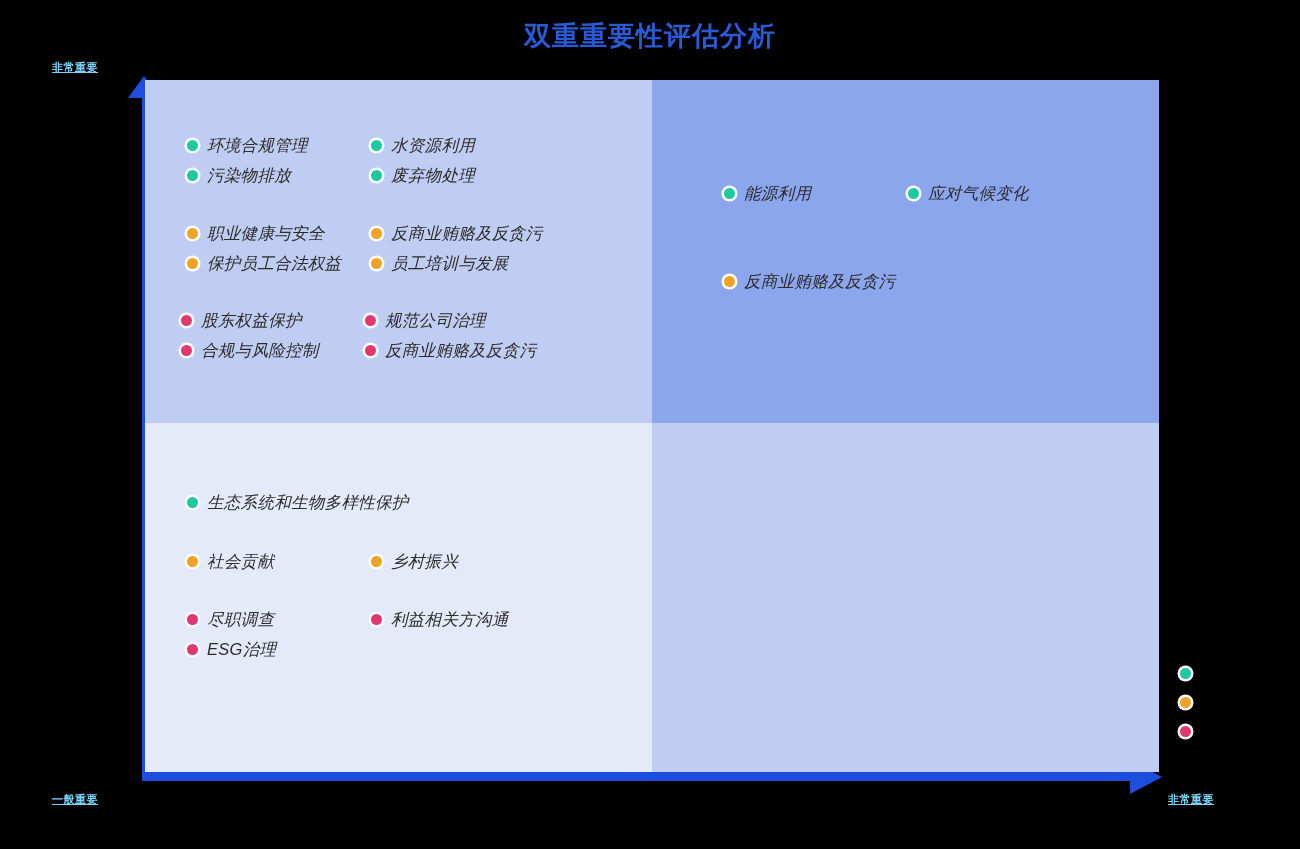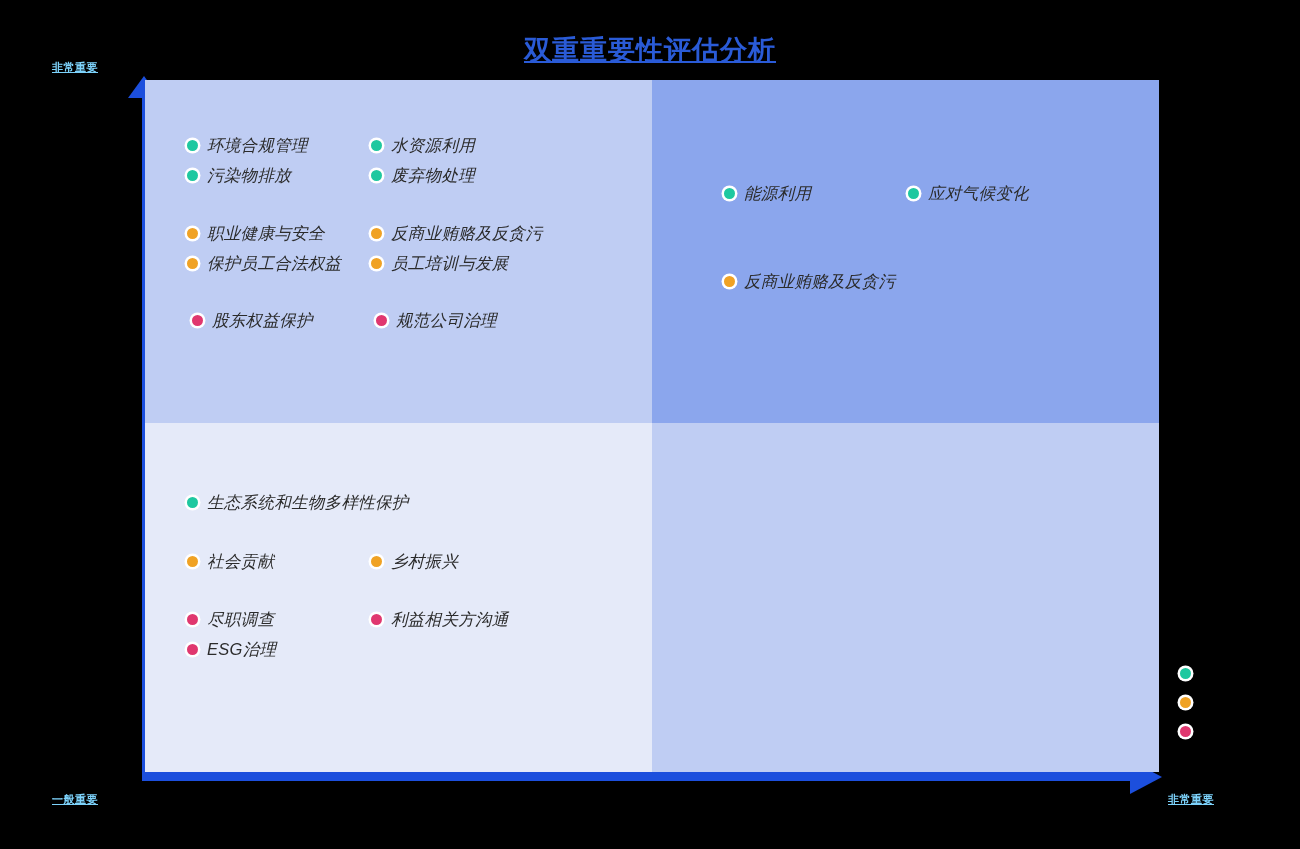--- a/index.html
+++ b/index.html
@@ -13,29 +13,28 @@
     position: relative;
     overflow: hidden;
     font-family: "Liberation Sans", "DejaVu Sans", sans-serif;
     -webkit-font-smoothing: antialiased;
   }
 
   
   #chart-title {
     position: absolute;
     left: 0;
-    top: 32px;
+    top: 18px;
     width: 1300px;
     text-align: center;
     font-size: 27px;
     font-weight: bold;
     color: #2a5bd7;
     letter-spacing: 1px;
     line-height: 36px;
-    text-decoration: underline;
   }
 
   
   .axis-label {
     position: absolute;
     font-size: 11px;
     color: #7dd3fc;
     font-weight: bold;
     letter-spacing: 0.5px;
     white-space: nowrap;
@@ -125,21 +124,21 @@
   .item-label {
     font-size: 16.5px;
     color: #2b2b2b;
     line-height: 22px;
     letter-spacing: 0.3px;
   }
 
   
   #group-tl-env { left: 185px; top: 134px; }
   #group-tl-soc { left: 185px; top: 222px; }
-  #group-tl-gov { left: 190px; top: 309px; }
+  #group-tl-gov { left: 179px; top: 309px; }
   #group-tl-env .row, #group-tl-soc .row, #group-tl-gov .row {
     display: grid;
     grid-template-columns: 180px auto;
     column-gap: 4px;
   }
 
   
   #group-tr-env { left: 722px; top: 134px; }
   #group-tr-soc { left: 722px; top: 222px; }
   #group-tr-env .row, #group-tr-soc .row {
@@ -251,20 +250,30 @@
   <div class="row">
     <div class="item">
       <span class="dot gov"></span>
       <span class="item-label">股东权益保护</span>
     </div>
     <div class="item">
       <span class="dot gov"></span>
       <span class="item-label">规范公司治理</span>
     </div>
   </div>
+  <div class="row">
+    <div class="item">
+      <span class="dot gov"></span>
+      <span class="item-label">合规与风险控制</span>
+    </div>
+    <div class="item">
+      <span class="dot gov"></span>
+      <span class="item-label">反商业贿赂及反贪污</span>
+    </div>
+  </div>
 </div>
 
 <div class="item-group" id="group-tr-env">
   <div class="row">
     <div class="item">
       <span class="dot env"></span>
       <span class="item-label">能源利用</span>
     </div>
     <div class="item">
       <span class="dot env"></span>

